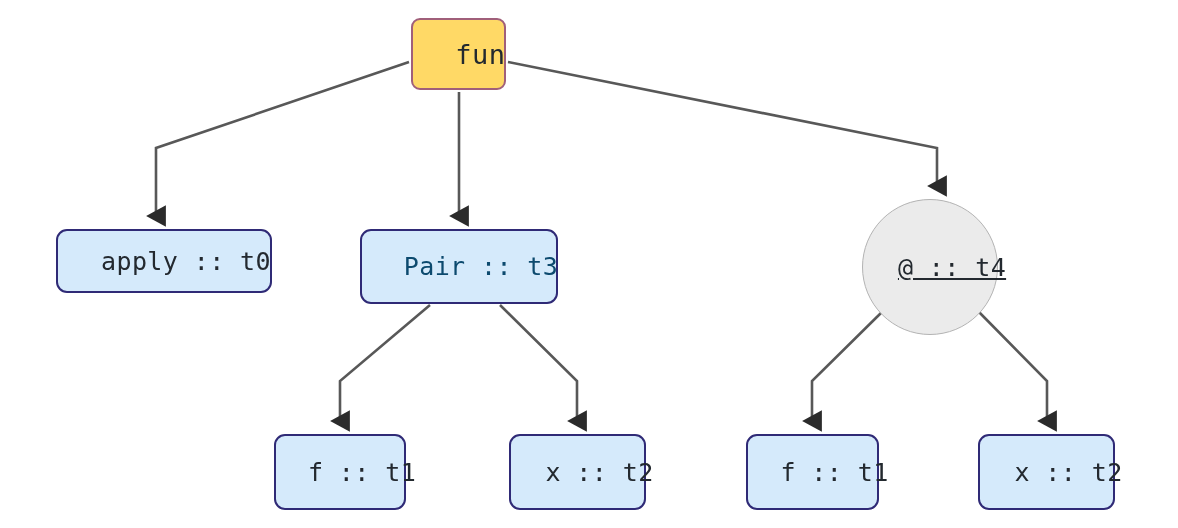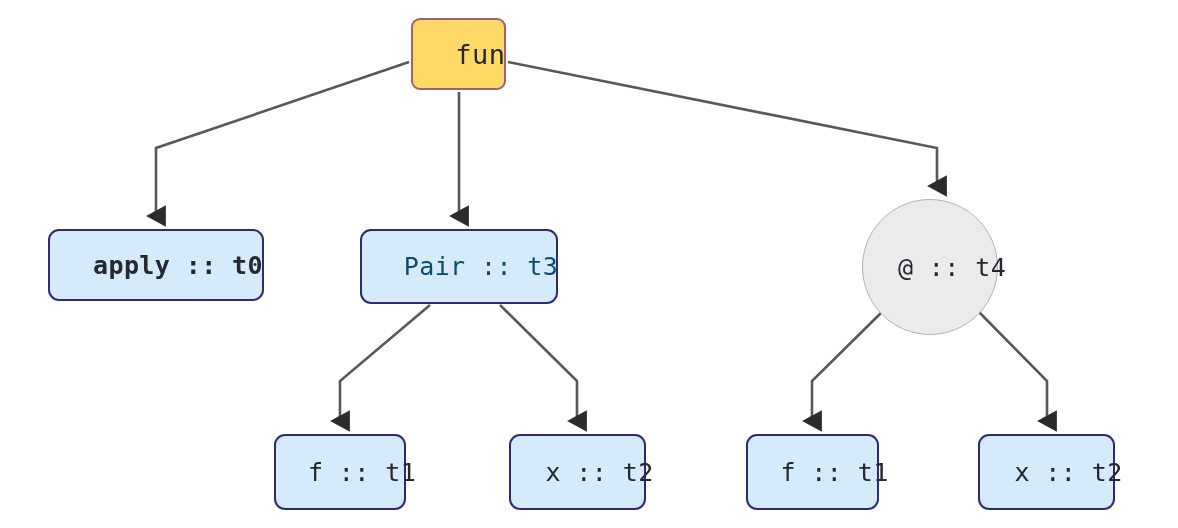--- a/index.html
+++ b/index.html
@@ -62,20 +62,21 @@
   }
   
   .node-circle {
     background: #ebebeb;
     border: 1.8px solid #b3b3b3;
     border-radius: 50%;
   }
   .node-circle .node-label {
     font-size: 25px;
     letter-spacing: 0.4px;
+    text-decoration: underline;
   }
 </style>
 </head>
 <body>
 
 <div id="diagram-root">
 
   <svg id="edge-layer" viewBox="0 0 1178 528" xmlns="http://www.w3.org/2000/svg">
     <defs>
       <marker id="arrowhead" markerWidth="9" markerHeight="9" refX="4.4" refY="4.4" orient="auto" markerUnits="strokeWidth">
@@ -90,21 +91,21 @@
         <path d="M 500 305 L 577 381 L 577 421" marker-end="url(#arrowhead)"></path>
         <path d="M 884 310 L 812 381 L 812 421" marker-end="url(#arrowhead)"></path>
         <path d="M 977 310 L 1047 381 L 1047 421" marker-end="url(#arrowhead)"></path>
       </g>
   </svg>
 
   <div id="nodes-layer">
       <div class="node node-root" style="left: 411px; top: 18px; width: 95px; height: 72px;">
         <span class="node-label" style="color: rgb(35, 41, 47);">fun</span>
       </div>
-      <div class="node node-box" style="left: 48px; top: 229px; width: 216px; height: 72px; font-weight: bold;">
+      <div class="node node-box" style="left: 56px; top: 229px; width: 216px; height: 64px;">
         <span class="node-label" style="color: rgb(35, 41, 47);">apply :: t0</span>
       </div>
       <div class="node node-box" style="left: 360px; top: 229px; width: 198px; height: 75px;">
         <span class="node-label" style="color: #0c4a6e;">Pair :: t3</span>
       </div>
       <div class="node node-circle" style="left: 862px; top: 199px; width: 136px; height: 136px;">
         <span class="node-label" style="color: rgb(35, 41, 47);">@ :: t4</span>
       </div>
       <div class="node node-box" style="left: 274px; top: 434px; width: 132px; height: 76px;">
         <span class="node-label" style="color: rgb(35, 41, 47);">f :: t1</span>

